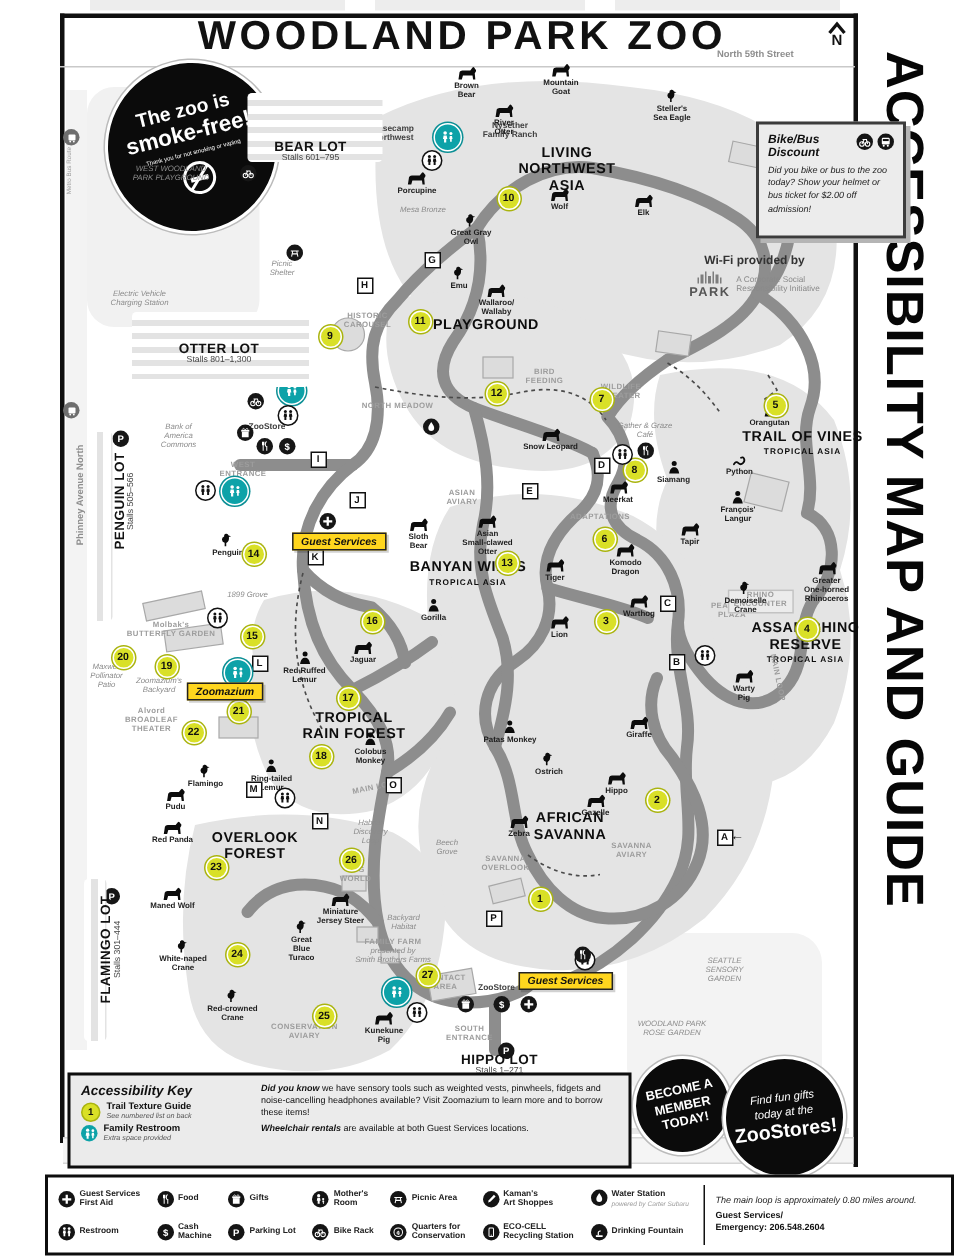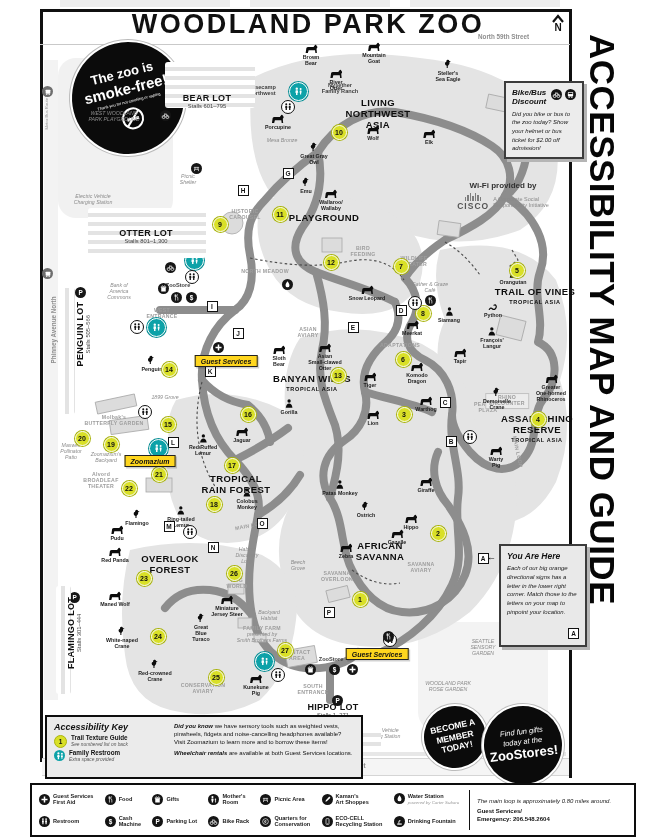--- a/index.html
+++ b/index.html
@@ -57,21 +57,21 @@
   .legend-grid{display:grid;grid-template-columns:repeat(7,auto);grid-auto-rows:22px;column-gap:9px;align-items:center;flex:1}
   .litem{display:flex;align-items:center;gap:3px}
   .licon{width:11px;height:11px;border-radius:50%;background:#141414;color:#fff;flex:0 0 auto;
          display:flex;align-items:center;justify-content:center}
   .litem .txt{font-size:5.6px;line-height:1.15;white-space:pre-line;color:#222;font-weight:600}
   .litem .sub{display:block;font-size:4.4px;font-style:italic;color:#9a9a9a;font-weight:400}
   .legend-div{width:1.5px;background:#111;align-self:stretch;margin:2px 7px}
   .legend-right{width:150px;font-size:6px}
   .legend-right .note{font-style:italic;color:#222;line-height:1.35}
   .legend-right .em{font-weight:800;margin-top:3px;line-height:1.3}
-  .key{position:absolute;left:45px;top:715px;width:318px;height:64px;background:#ebebeb;
+  .key{position:absolute;left:45px;top:715px;width:376px;height:64px;background:#ebebeb;
        border:2.5px solid #0d0d0d;box-sizing:border-box;display:flex;padding:5px 7px;gap:8px}
   .key h3{margin:0 0 3px 0;font-size:9px;font-style:italic;font-weight:800}
   .key .kitem{display:flex;gap:4px;align-items:flex-start;margin-top:2px}
   .key .kicon{width:11px;height:11px;border-radius:50%;flex:0 0 auto;display:flex;align-items:center;justify-content:center;
               font-size:6.5px;font-weight:800}
   .key .klabel{font-size:6.3px;font-weight:700;line-height:1.1}
   .key .ksub{display:block;font-size:4.8px;font-style:italic;font-weight:400;color:#555}
   .key .kright{font-size:6px;line-height:1.35;flex:1}
   .key .kright p{margin:0 0 3px 0}
   .compass{position:absolute;left:548px;top:14px;width:20px;text-align:center;color:#111}
@@ -172,21 +172,21 @@
     <div style="font-size:13px;font-weight:600">The zoo is</div>
     <div style="font-size:15px;font-weight:800">smoke-free!</div>
     <div style="font-size:4px;margin:2px 0">Thank you for not smoking or vaping</div>
     <svg width="26" height="26" viewBox="0 0 26 26">
       <circle cx="13" cy="13" r="10" fill="none" stroke="#fff" stroke-width="2"></circle>
       <rect x="7" y="12" width="12" height="3" fill="#fff"></rect>
       <line x1="6" y1="20" x2="20" y2="6" stroke="#fff" stroke-width="2"></line>
     </svg>
   </div>
 
-  <div class="infobox" style="left:504px;top:81px;width:80px;height:78px">
+  <div class="infobox" style="left:504px;top:81px;width:100px;height:78px">
     <div style="display:flex;align-items:flex-start;gap:3px">
       <div class="ititle" style="white-space:pre-line;flex:1">Bike/Bus
 Discount</div>
       <span class="licon">
           <svg width="9" height="9" viewBox="0 0 12 12" fill="currentColor">
             <circle cx="3.5" cy="8" r="2" fill="none" stroke="currentColor" stroke-width="1"></circle>
             <circle cx="8.5" cy="8" r="2" fill="none" stroke="currentColor" stroke-width="1"></circle>
             <path d="M3.5 8L5.5 4h2L8.5 8M5.5 4H4" fill="none" stroke="currentColor" stroke-width="1"></path>
           </svg>
         </span>
@@ -195,34 +195,34 @@
             <rect x="2.5" y="2.5" width="7" height="6" rx="1"></rect>
             <rect x="3.4" y="3.6" width="5.2" height="1.8" fill="#111"></rect>
             <circle cx="4.2" cy="9.6" r="0.9"></circle>
             <circle cx="7.8" cy="9.6" r="0.9"></circle>
           </svg>
         </span>
     </div>
     <div class="ibody">Did you bike or bus to the zoo today? Show your helmet or bus ticket for $2.00 off admission!</div>
   </div>
 
-  <div class="abs" style="left:447px;top:181px;width:112px;text-align:center">
+  <div class="abs" style="left:447px;top:169px;width:112px;text-align:center">
     <div style="font-size:8px;color:#333;font-weight:600">Wi-Fi provided by</div>
     <div style="display:flex;align-items:center;justify-content:center;gap:4px;margin-top:3px">
       <div style="text-align:center">
         <div style="display:flex;align-items:flex-end;gap:1px;justify-content:center;height:8px">
           <span style="width:1.5px;height:4px;background:#7d7d7d"></span>
             <span style="width:1.5px;height:6px;background:#7d7d7d"></span>
             <span style="width:1.5px;height:8px;background:#7d7d7d"></span>
             <span style="width:1.5px;height:5px;background:#7d7d7d"></span>
             <span style="width:1.5px;height:8px;background:#7d7d7d"></span>
             <span style="width:1.5px;height:6px;background:#7d7d7d"></span>
             <span style="width:1.5px;height:4px;background:#7d7d7d"></span>
         </div>
-        <div style="font-size:8.5px;font-weight:800;letter-spacing:1px;color:#555">CISCO</div>
+        <div style="font-size:8.5px;font-weight:800;letter-spacing:1px;color:#555">PARK</div>
       </div>
       <div style="font-size:5.5px;color:#8a8a8a;text-align:left;white-space:pre-line">A Corporate Social
 Responsibility Initiative</div>
     </div>
   </div>
 
   <div id="markers" class="abs" style="left:0;top:0;width:648px;height:840px">
       <div class="lbl zone" style="left:378px;top:114px">LIVING
 NORTHWEST
 ASIA</div>
@@ -767,25 +767,20 @@
       <svg width="8" height="8" viewBox="0 0 12 12" fill="#fff">
         <rect x="2.5" y="2.5" width="7" height="6" rx="1"></rect>
         <circle cx="4.2" cy="9.6" r="0.9"></circle>
         <circle cx="7.8" cy="9.6" r="0.9"></circle>
       </svg>
     </span>
 
   <div class="abs" style="left:42px;top:758px;width:527px;height:16px;background:#f5f5f5;border-top:1px solid #d5d5d5;border-bottom:1px solid #d5d5d5"></div>
   <div class="lbl street-lbl" style="left:340px;top:766px">North 50th Street</div>
 
-  <div class="infobox" style="left:499px;top:544px;width:88px;height:103px;background:#e9e9e9">
-    <div class="ititle" style="font-size:8.5px">You Are Here</div>
-    <div class="ibody">Each of our big orange directional signs has a letter in the lower right corner. Match those to the letters on your map to pinpoint your location.</div>
-    <div class="sign" style="position:absolute;right:6px;bottom:6px;margin:0">A</div>
-  </div>
   <div class="abs" style="left:487px;top:552px;font-size:9px;font-weight:800">←</div>
 
   <div class="black-circle" id="member-badge" style="left:424px;top:706px;width:62px;height:62px;transform:rotate(-12deg);font-weight:800;font-size:8.5px;line-height:1.25">
       <div style="">BECOME A</div>
       <div style="">MEMBER</div>
       <div style="">TODAY!</div>
     </div>
   <div class="black-circle" id="zoostores-badge" style="left:484px;top:706px;width:78px;height:78px;transform:rotate(-7deg);font-size:7.5px;font-style:italic;line-height:1.3">
       <div style="">Find fun gifts</div>
       <div style="">today at the</div>

